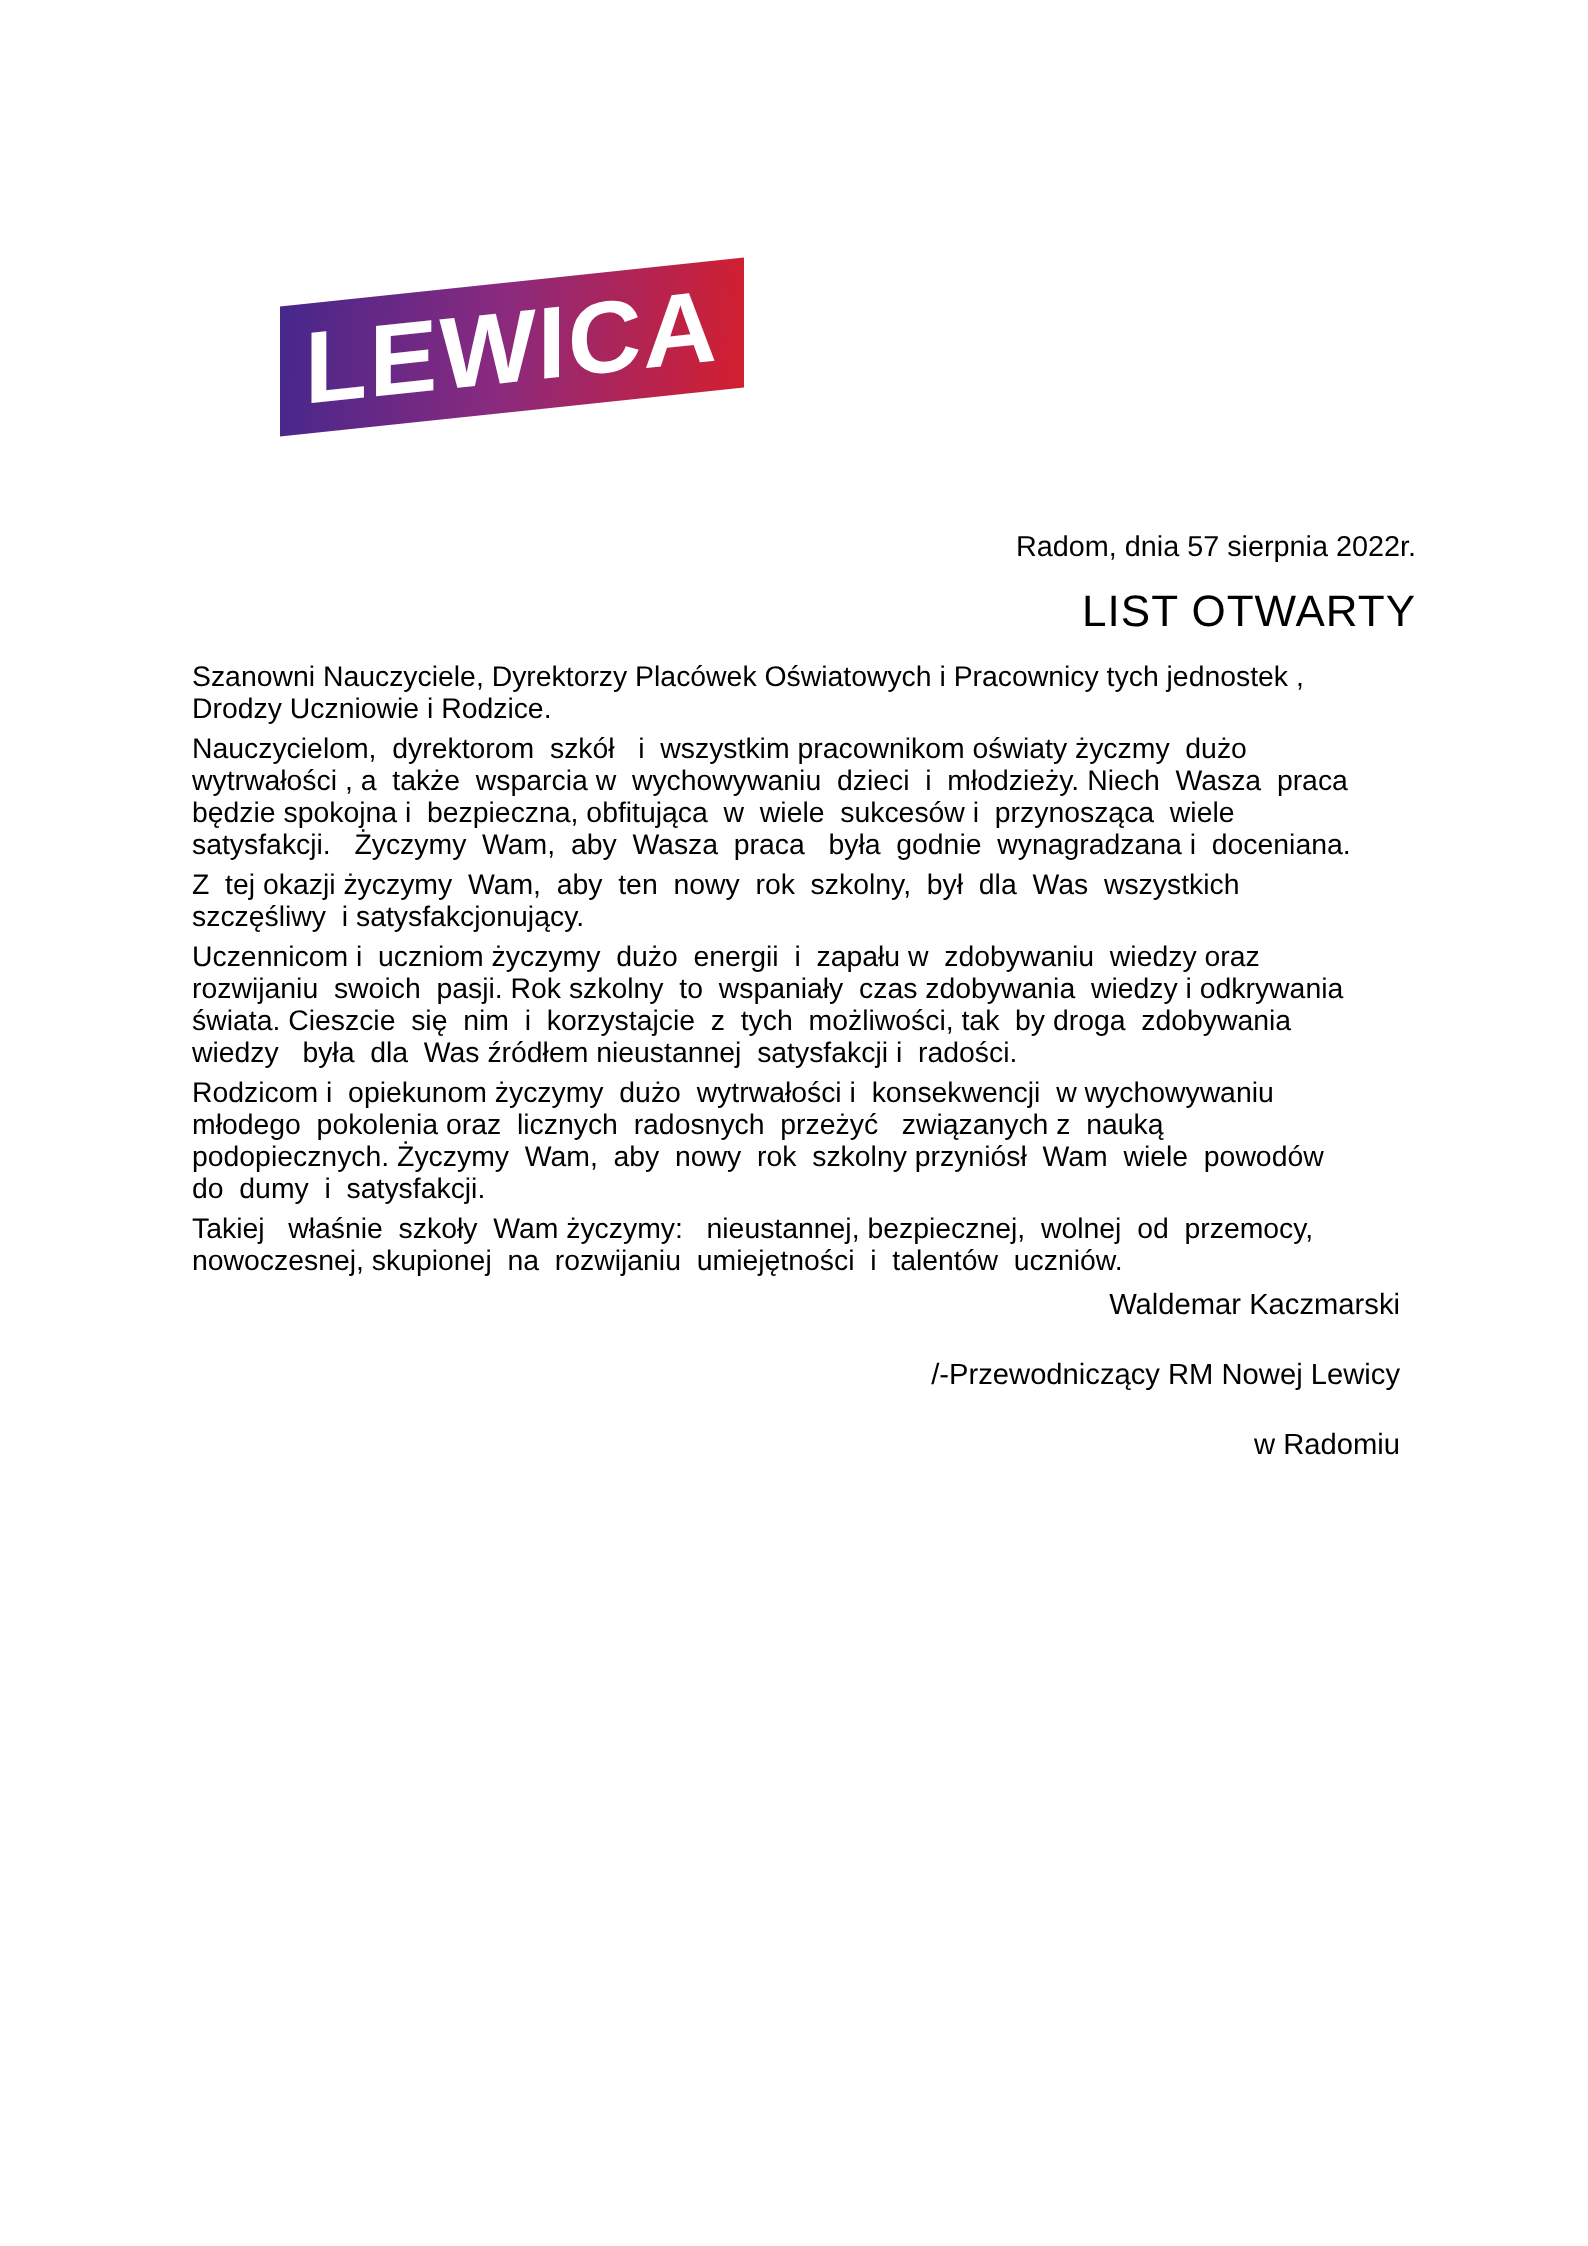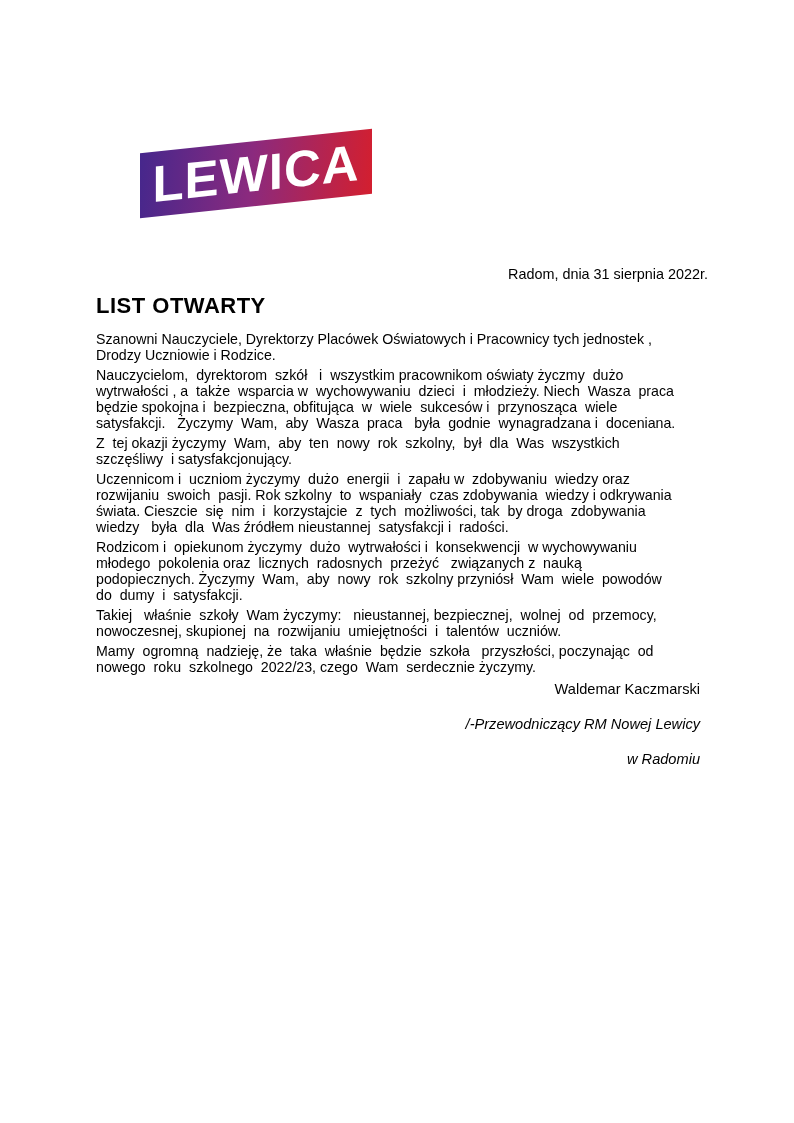--- a/index.html
+++ b/index.html
@@ -16,46 +16,46 @@
   }
   .logo-text{
     color:#ffffff;font-weight:bold;font-size:51px;letter-spacing:1px;
     line-height:1;user-select:none;
   }
   .content{position:absolute;left:96px;top:266px;width:612px;}
   .dateline{
     font-size:14.4px;line-height:16px;text-align:right;
   }
   .title{
-    text-align:left;font-weight:bold;font-size:22px;line-height:24px;
+    text-align:right;font-weight:normal;font-size:22px;line-height:24px;
     margin-top:12px;margin-bottom:13px;letter-spacing:0.5px;
   }
   .para{
     font-size:14.2px;line-height:16px;margin:0 0 4px 0;
     white-space:pre-wrap;
   }
   .signature{
     margin-top:2px;margin-left:324px;width:280px;text-align:center;
     font-size:14.6px;
   }
   .sig-line{line-height:21px;margin-bottom:14px;text-align:right;}
-  .sig-italic{font-style:italic;}
+  .sig-italic{}
 </style>
 </head>
 <body>
 
 <div class="page">
 
   <div class="logo" style="background: linear-gradient(95deg, rgb(70, 39, 140) 0%, rgb(139, 42, 126) 48%, rgb(211, 31, 47) 100%);">
     <span class="logo-text" style="color: rgb(255, 255, 255);">LEWICA</span>
   </div>
 
   <div class="content">
 
-    <div class="dateline">Radom, dnia 31 sierpnia 2022r.</div>
+    <div class="dateline">Radom, dnia 57 sierpnia 2022r.</div>
 
     <div class="title">LIST OTWARTY</div>
 
     <p class="para">Szanowni Nauczyciele, Dyrektorzy Placówek Oświatowych i Pracownicy tych jednostek ,
 Drodzy Uczniowie i Rodzice.</p>
     <p class="para">Nauczycielom,  dyrektorom  szkół   i  wszystkim pracownikom oświaty życzmy  dużo
 wytrwałości , a  także  wsparcia w  wychowywaniu  dzieci  i  młodzieży. Niech  Wasza  praca
 będzie spokojna i  bezpieczna, obfitująca  w  wiele  sukcesów i  przynosząca  wiele
 satysfakcji.   Życzymy  Wam,  aby  Wasza  praca   była  godnie  wynagradzana i  doceniana.</p>
     <p class="para">Z  tej okazji życzymy  Wam,  aby  ten  nowy  rok  szkolny,  był  dla  Was  wszystkich
@@ -63,22 +63,20 @@
     <p class="para">Uczennicom i  uczniom życzymy  dużo  energii  i  zapału w  zdobywaniu  wiedzy oraz
 rozwijaniu  swoich  pasji. Rok szkolny  to  wspaniały  czas zdobywania  wiedzy i odkrywania
 świata. Cieszcie  się  nim  i  korzystajcie  z  tych  możliwości, tak  by droga  zdobywania
 wiedzy   była  dla  Was źródłem nieustannej  satysfakcji i  radości.</p>
     <p class="para">Rodzicom i  opiekunom życzymy  dużo  wytrwałości i  konsekwencji  w wychowywaniu
 młodego  pokolenia oraz  licznych  radosnych  przeżyć   związanych z  nauką
 podopiecznych. Życzymy  Wam,  aby  nowy  rok  szkolny przyniósł  Wam  wiele  powodów
 do  dumy  i  satysfakcji.</p>
     <p class="para">Takiej   właśnie  szkoły  Wam życzymy:   nieustannej, bezpiecznej,  wolnej  od  przemocy,
 nowoczesnej, skupionej  na  rozwijaniu  umiejętności  i  talentów  uczniów.</p>
-    <p class="para">Mamy  ogromną  nadzieję, że  taka  właśnie  będzie  szkoła   przyszłości, poczynając  od
-nowego  roku  szkolnego  2022/23, czego  Wam  serdecznie życzymy.</p>
 
     <div class="signature">
       <div class="sig-line">Waldemar Kaczmarski</div>
       <div class="sig-line sig-italic">/-Przewodniczący RM Nowej Lewicy</div>
       <div class="sig-line sig-italic">w Radomiu</div>
     </div>
 
   </div>
 </div>
 

